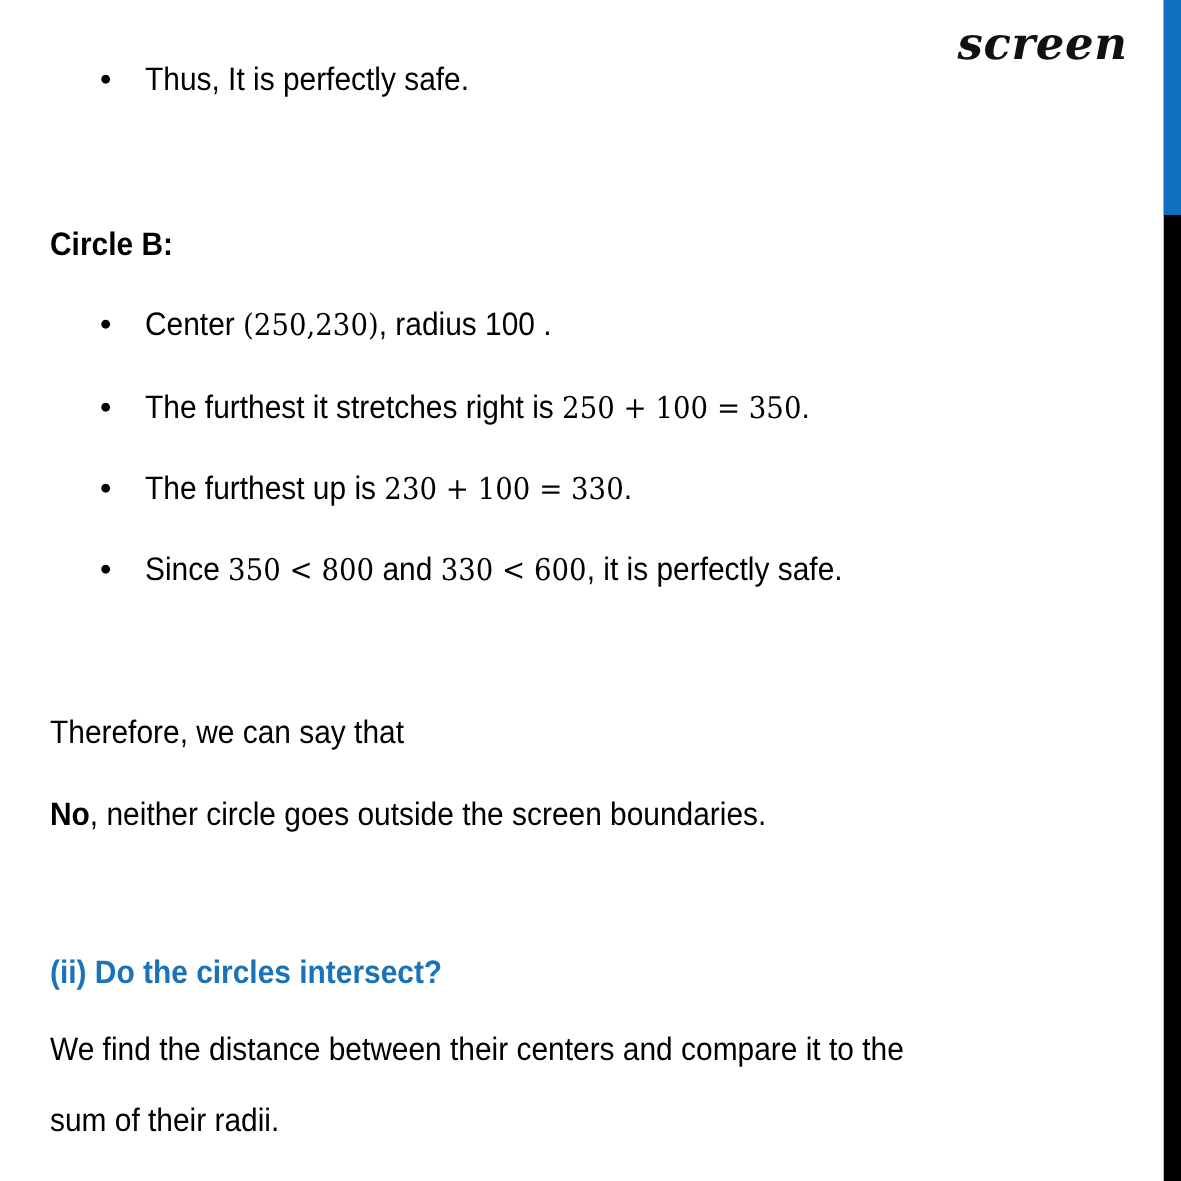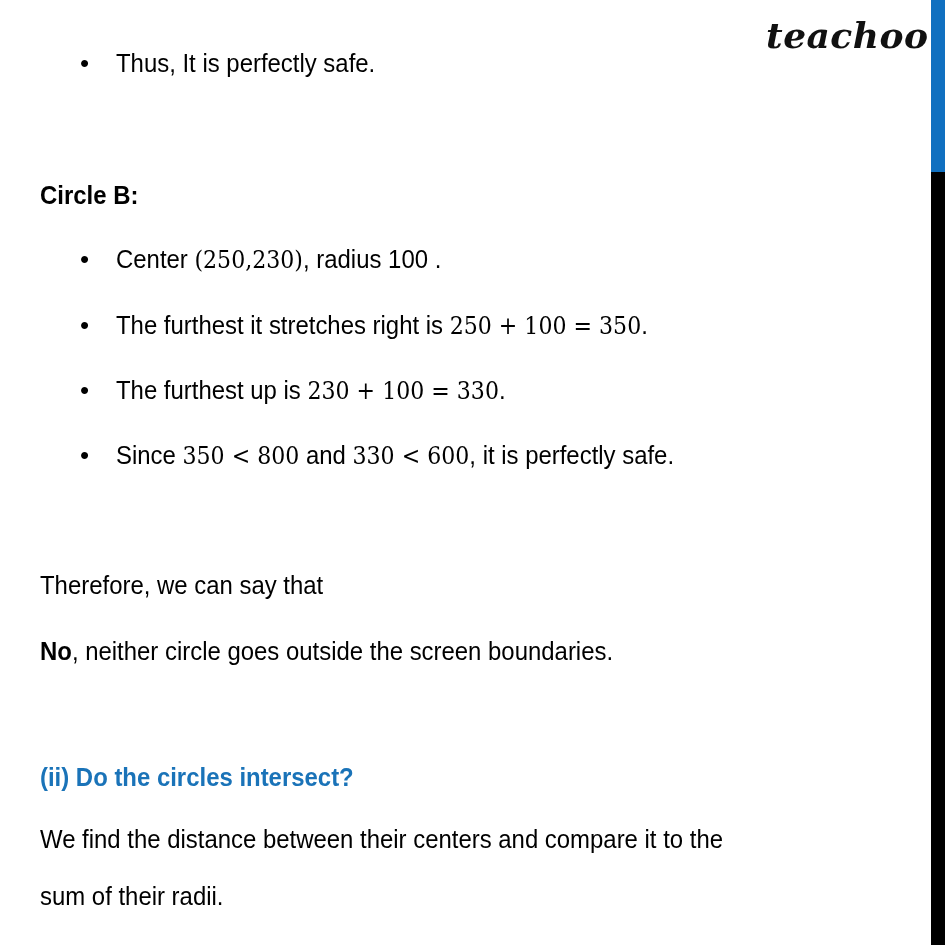--- a/index.html
+++ b/index.html
@@ -15,21 +15,21 @@
   .m { font-family: "DejaVu Serif", serif; font-size: 24px; }
   .bold { font-weight: bold; }
   .blue-h { color: #1a73b8; font-weight: bold; }
 </style>
 </head>
 <body>
 
 <div class="side-bar">
     <div class="blue"></div>
   </div>
-<div class="logo">teachoo</div>
+<div class="logo">screen</div>
 
 <span class="bullet" style="top:48px">•</span>
 <span class="bt" style="top:48px">Thus, It is perfectly safe.</span>
 
 <div class="line bold" style="top:180px">Circle B:</div>
 
 <span class="bullet" style="top:244px">•</span>
 <span class="bt" style="top:244px"><span>Center </span><span class="m">(250,230)</span><span>, radius 100 .</span></span>
 
 <span class="bullet" style="top:310px">•</span>

